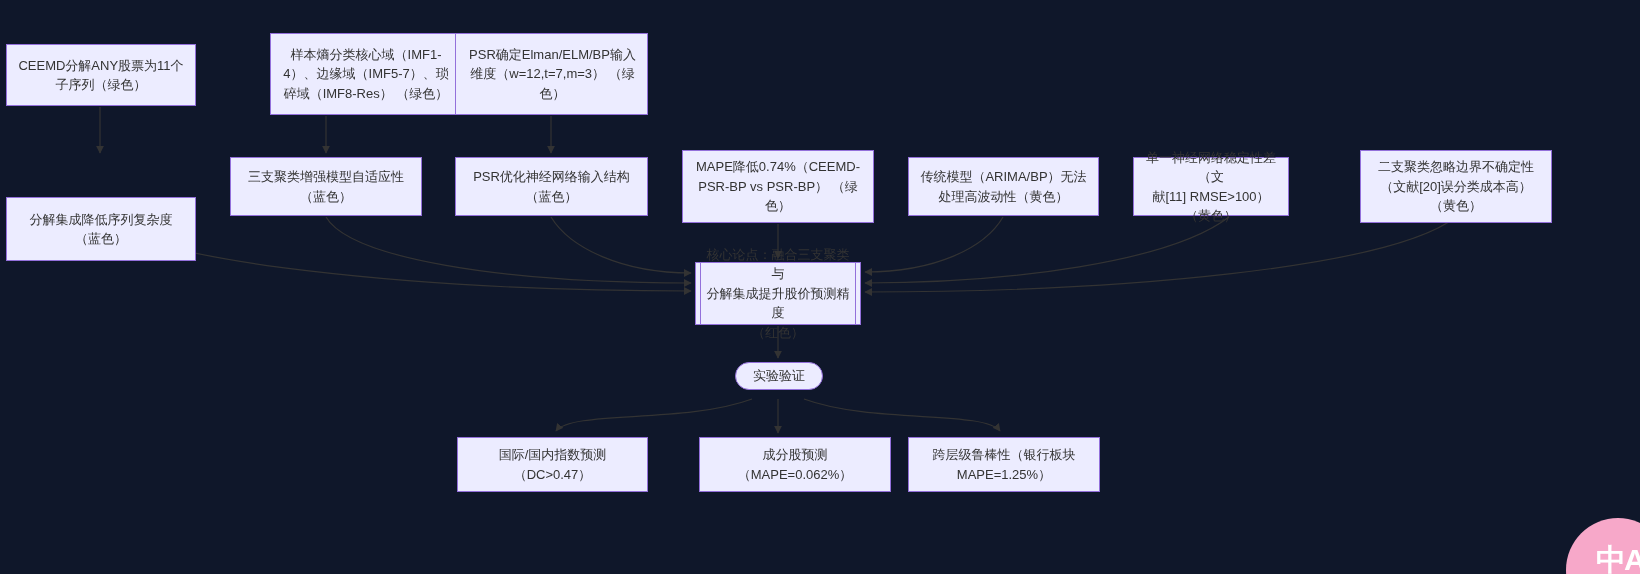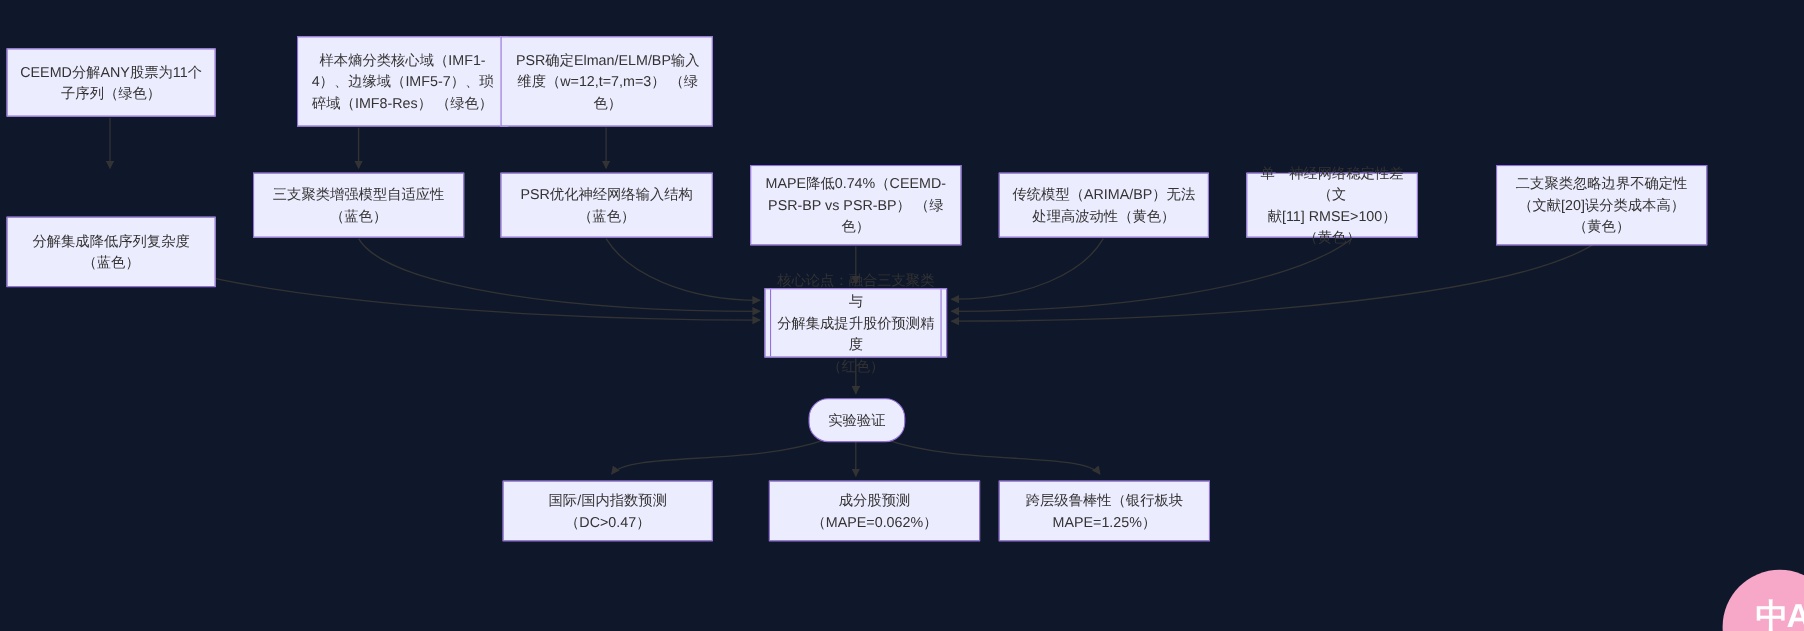--- a/index.html
+++ b/index.html
@@ -28,21 +28,21 @@
   .n-b{left:230px;top:33px;  width:192px;height:82px;margin-left:40px;}
   .n-c{left:455px;top:33px;  width:193px;height:82px;padding-left:10px;}
   .n-d{left:6px;  top:157px; width:190px;height:64px;margin-top:40px;}
   .n-e{left:230px;top:157px; width:192px;height:59px;}
   .n-f{left:455px;top:157px; width:193px;height:59px;}
   .n-g{left:682px;top:150px; width:192px;height:73px;}
   .n-h{left:908px;top:157px; width:191px;height:59px;}
   .n-i{left:1133px;top:157px;width:156px;height:59px;justify-content:center;}
   .n-j{left:1360px;top:150px;width:192px;height:73px;}
   .n-k{left:695px;top:262px; width:166px;height:63px;}
-  .n-l{left:735px;top:362px; width:88px; height:40px;border-radius:18px;}
+  .n-l{left:735px;top:362px; width:88px; height:28px;border-radius:18px;}
   .n-m{left:457px;top:437px; width:191px;height:55px;}
   .n-n{left:682px;top:437px; width:192px;height:55px;margin-left:17px;}
   .n-o{left:908px;top:437px; width:192px;height:55px;}
   .subroutine::before,.subroutine::after{
     content:"";position:absolute;top:0;bottom:0;width:0;
     border-left:1px solid #9370DB;
   }
   .subroutine::before{left:4px;}
   .subroutine::after{right:4px;}
   .badge{

